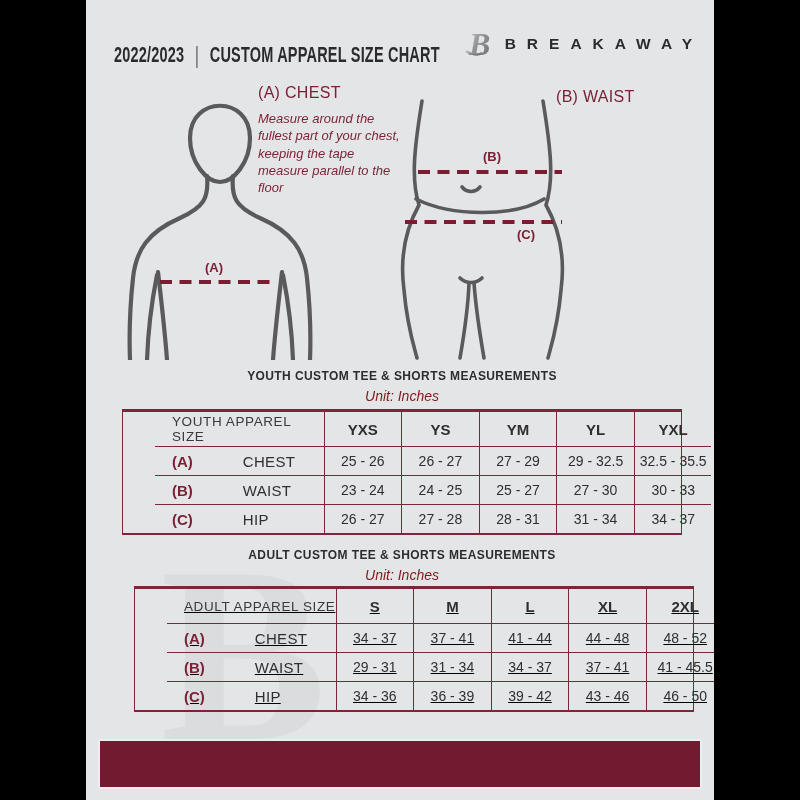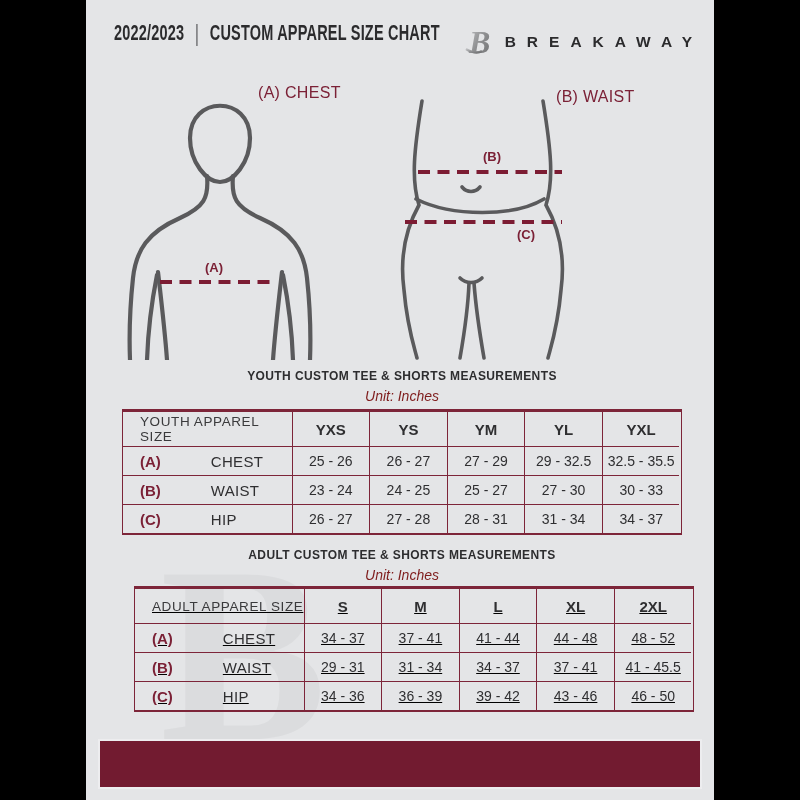--- a/index.html
+++ b/index.html
@@ -4,21 +4,21 @@
 <style>
   * { margin:0; padding:0; box-sizing:border-box; }
   html,body { width:800px; height:800px; background:#000; overflow:hidden; }
   body { font-family:"Liberation Sans","DejaVu Sans",sans-serif; }
 
   .stage { position:relative; width:800px; height:800px; background:#000; }
   .page  { position:absolute; left:86px; top:0; width:628px; height:800px; background:#e4e5e7; overflow:hidden; }
 
   
   .header-row { position:absolute; left:28px; right:22px; top:24px; height:38px;
-                display:flex; align-items:flex-start; }
+                display:flex; align-items:flex-end; }
   .title-group { display:flex; align-items:center; gap:11px; }
   .season, .doc-title { font-size:14.5px; font-weight:700; color:#2b2b2d; letter-spacing:.2px;
                         display:inline-block; transform:scaleY(1.5); transform-origin:center; white-space:nowrap; }
   .hdr-divider { font-size:13px; color:#4a4a4c; transform:scaleY(1.9); display:inline-block; font-weight:400; }
   .brand-group { margin-left:auto; display:flex; align-items:center; gap:12px; }
   .brand-logo { width:28px; height:36px; }
   .brand-name { font-size:15.5px; font-weight:700; color:#2b2b2d; letter-spacing:11px; white-space:nowrap; margin-right:-11px; }
 
   
   .fig { position:absolute; }
@@ -38,21 +38,21 @@
   .sec-title { position:absolute; left:36px; width:560px; text-align:center;
                font-size:12px; font-weight:700; color:#2d2d2f; letter-spacing:.4px; z-index:2; }
   .sec-unit  { position:absolute; left:36px; width:560px; text-align:center;
                font-size:14px; font-style:italic; color:#7f1d1d; z-index:2; }
   .yt-title { top:369px; } .yt-unit { top:388px; }
   .at-title { top:548px; } .at-unit { top:567px; }
 
   
   .stable { position:absolute; width:560px; display:grid;
             grid-template-columns:168.5px repeat(5,77.6px);
-            border:1.5px solid #7d2539; border-top-width:3px; border-bottom-width:2.5px; z-index:2; }
+            border:1.5px solid #7d2539; border-top-width:3px; border-bottom-width:2.5px; z-index:2;padding-left:32px; }
   .yt-table { top:409px; left:36px; }
   .at-table { top:586px; left:48px;text-decoration:underline; }
   .srow { display:contents; }
   .cell { border-left:1.5px solid #7d2539; border-top:1.5px solid #7d2539;
           display:flex; align-items:center; justify-content:center;
           height:29px; font-size:14px; color:#2f2f31; }
   .srow .cell:first-child { border-left:none; }
   .srow.header .cell { border-top:none; height:34px; }
   .label-cell { justify-content:flex-start; padding-left:17px; gap:6px; }
   .corner-cell { font-size:13.5px; letter-spacing:.6px; color:#3a3a3c; }
@@ -121,20 +121,21 @@
       <line x1="28" y1="77" x2="172" y2="77" stroke="#7c1c33" stroke-width="4.2" stroke-dasharray="12 7.5"></line>
       <line x1="15" y1="127" x2="172" y2="127" stroke="#7c1c33" stroke-width="4.2" stroke-dasharray="12 7.5"></line>
     </svg>
 
     <span class="marker-label" style="left:119px; top:260px;">(A)</span>
     <span class="marker-label" style="left:397px; top:149px;">(B)</span>
     <span class="marker-label" style="left:431px; top:227px;">(C)</span>
 
     <div class="guide-block gb-chest">
       <div class="guide-heading">(A) CHEST</div>
+      <div class="guide-desc">Measure around the fullest part of your chest, keeping the tape measure parallel to the floor</div>
     </div>
     <div class="guide-block gb-waist">
       <div class="guide-heading">(B) WAIST</div>
     </div>
 
     <div class="watermark">B</div>
 
     <div class="sec-title yt-title">YOUTH CUSTOM TEE &amp; SHORTS MEASUREMENTS</div>
     <div class="sec-unit yt-unit">Unit: Inches</div>
     <div class="stable yt-table">

